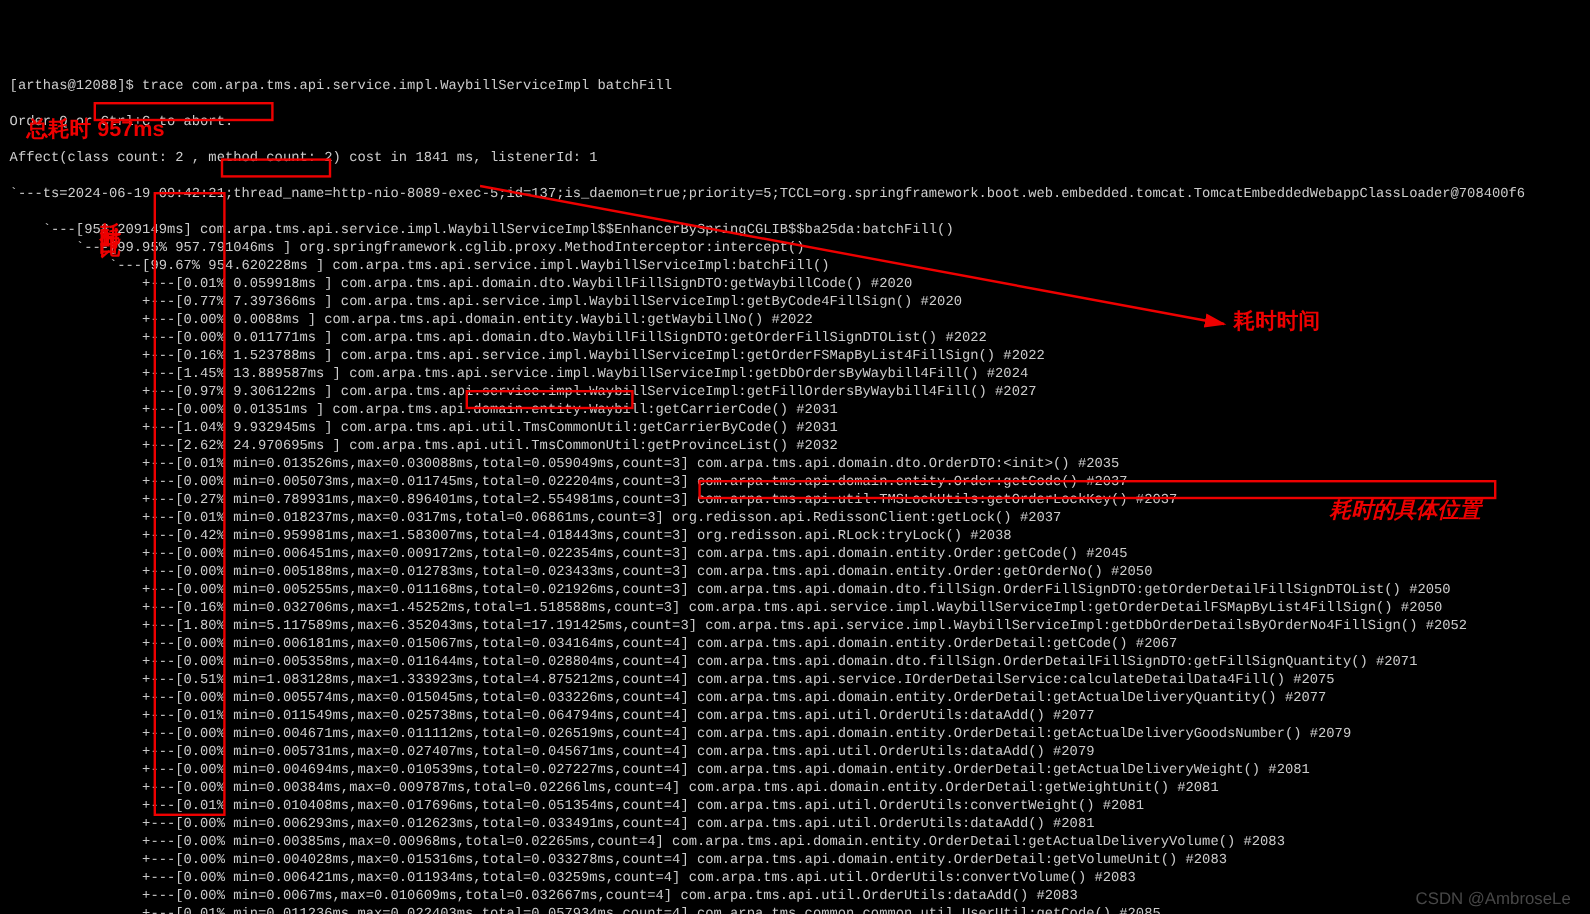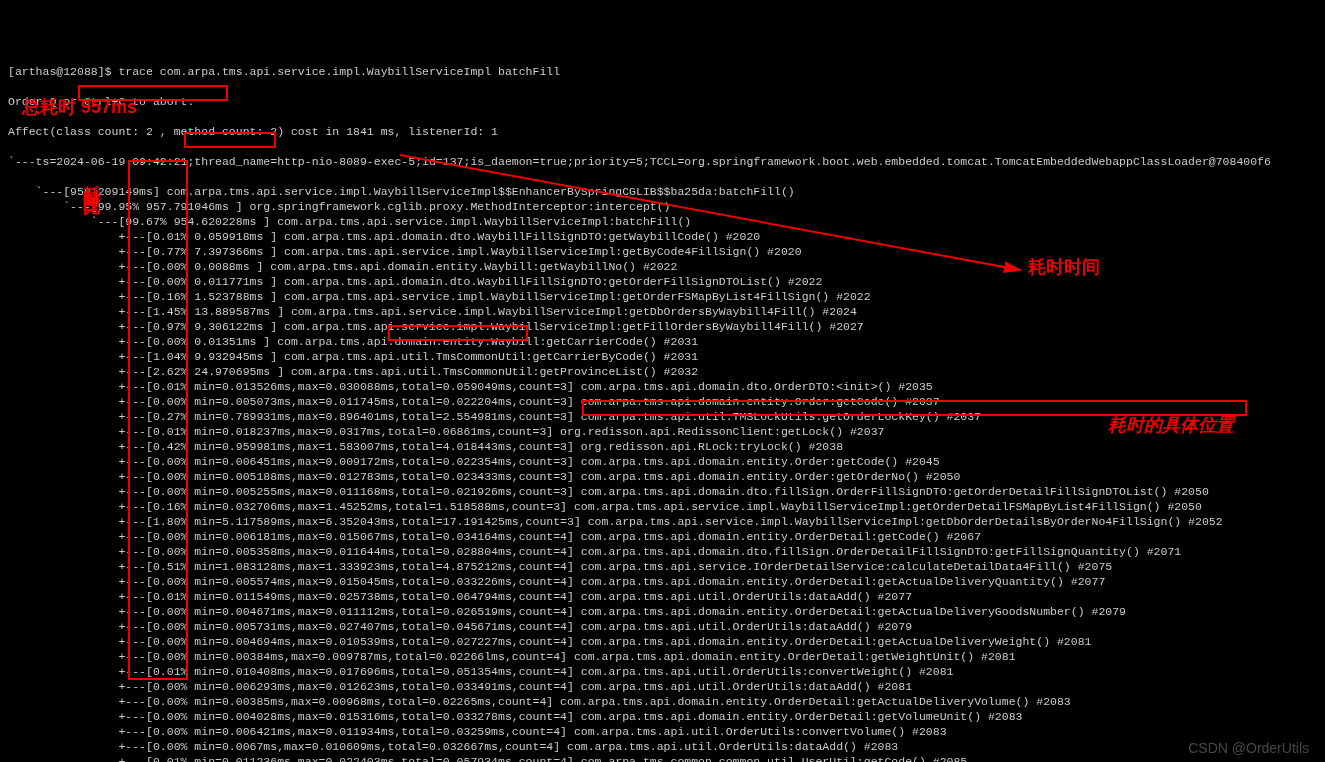--- a/index.html
+++ b/index.html
@@ -50,16 +50,16 @@
 
 <svg class="arrow" style="left:400px; top:150px;" width="630" height="130">
   <defs>
       <marker id="ah" markerWidth="10" markerHeight="10" refX="8" refY="3" orient="auto">
         <path d="M0,0 L0,6 L9,3 z" fill="#e00"></path>
       </marker>
     </defs>
   <line x1="0" y1="5" x2="620" y2="120" stroke="#e00" stroke-width="2" marker-end="url(#ah)"></line>
 </svg>
 
-<div class="watermark">CSDN @OrderUtils</div>
+<div class="watermark">CSDN @AmbroseLe</div>
 
 
 
 
 </body></html>

